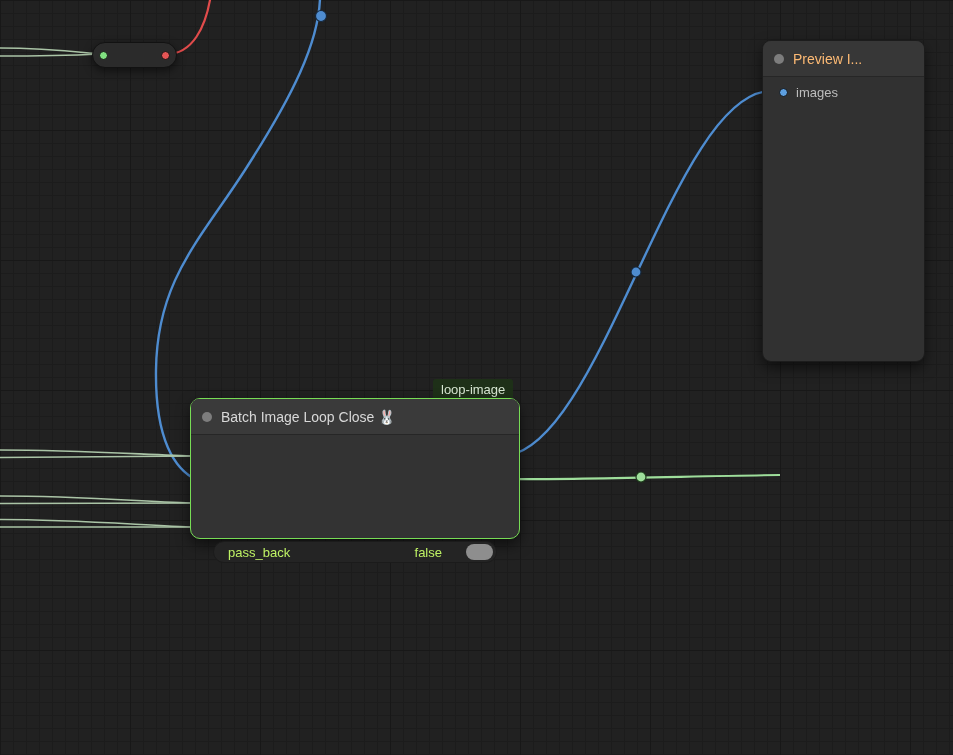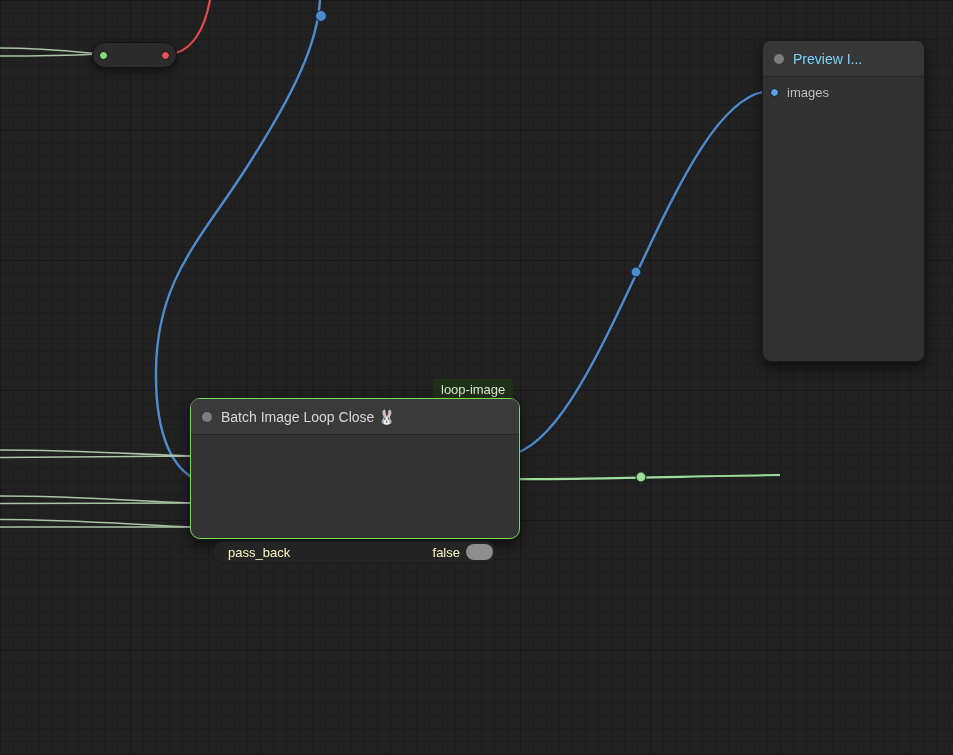--- a/index.html
+++ b/index.html
@@ -15,21 +15,21 @@
   }
   svg.wires{position:absolute;left:0;top:0;z-index:1;pointer-events:none;}
   svg.wires *{pointer-events:auto;}
 
   .node{
     position:absolute;z-index:2;background:#313131;border:1px solid #1c1c1c;
     border-radius:9px;box-shadow:0 6px 14px rgba(0,0,0,.55);box-sizing:border-box;
   }
   .node-title{
     display:flex;align-items:center;height:35px;padding:0 11px;
-    color:#7dd3fc;font-size:14px;background:#373737;
+    color:#fdba74;font-size:14px;background:#373737;
     border-radius:8px 8px 0 0;border-bottom:1px solid #262626;
     white-space:nowrap;overflow:hidden;
   }
   .collapse-dot{flex:0 0 auto;width:10px;height:10px;border-radius:50%;background:#7d7d7d;margin-right:9px;}
   .slot-dot{flex:0 0 auto;width:9px;height:9px;border-radius:50%;border:1px solid #141414;box-sizing:border-box;}
   .dot-green{background:#80e080;}
   .dot-blue{background:#5d9fe0;}
   .dot-red{background:#e65555;}
   .io-row{display:flex;align-items:center;height:23.5px;font-size:13px;color:#bdbdbd;white-space:nowrap;}
 
@@ -38,37 +38,37 @@
     border:1.5px solid #77dd55;border-radius:10px;}
   .loop-node .node-title{color:#d8d8d8;background:#3a3a3a;border-radius:8px 8px 0 0;}
   .loop-inputs{position:absolute;left:2px;top:46px;}
   .loop-inputs .slot-dot{margin-right:9px;}
   .loop-outputs{position:absolute;right:12px;top:46px;}
   .loop-outputs .io-row{justify-content:flex-end;}
   .loop-outputs .slot-dot{margin-left:9px;}
   .widget{
     position:absolute;left:22px;right:22px;top:142px;height:22px;
     background:#242424;border:1px solid #1b1b1b;border-radius:11px;
-    display:flex;align-items:center;font-size:13px;color:#fef9c3;
-    padding:0 3px 0 14px;box-sizing:border-box;
+    display:flex;align-items:center;font-size:13px;color:#bef264;
+    padding:0 3px 0 14px;box-sizing:border-box;gap:24px;
   }
   .widget-label{flex:1 1 auto;}
-  .widget-value{margin-right:6px;}
+  .widget-value{}
   .widget-knob{flex:0 0 auto;width:27px;height:16px;border-radius:8px;background:#8e8e8e;}
 
   .badge{
     position:absolute;z-index:2;left:433px;top:379px;height:20px;
     display:flex;align-items:center;padding:0 8px;
     background:#1e3018;color:#d7e6d2;font-size:13px;border-radius:3px 3px 0 0;
   }
 
   
   .preview-node{left:762px;top:40px;width:163px;height:322px;}
   .mask-node{left:770px;top:422px;width:164px;height:323px;}
-  .slot-row-abs{position:absolute;left:7px;}
+  .slot-row-abs{position:absolute;left:16px;}
   .preview-node .slot-row-abs{top:40px;}
   .mask-node .slot-row-abs{top:42px;}
   .slot-row-abs .slot-dot{margin-right:8px;}
 
   
   .collapsed-node{
     position:absolute;z-index:2;left:92px;top:42px;width:85px;height:26px;
     background:#2b2b2b;border:1px solid #121212;border-radius:13px;
     box-shadow:0 3px 8px rgba(0,0,0,.5);display:flex;align-items:center;
     justify-content:space-between;padding:0 6px;box-sizing:border-box;

